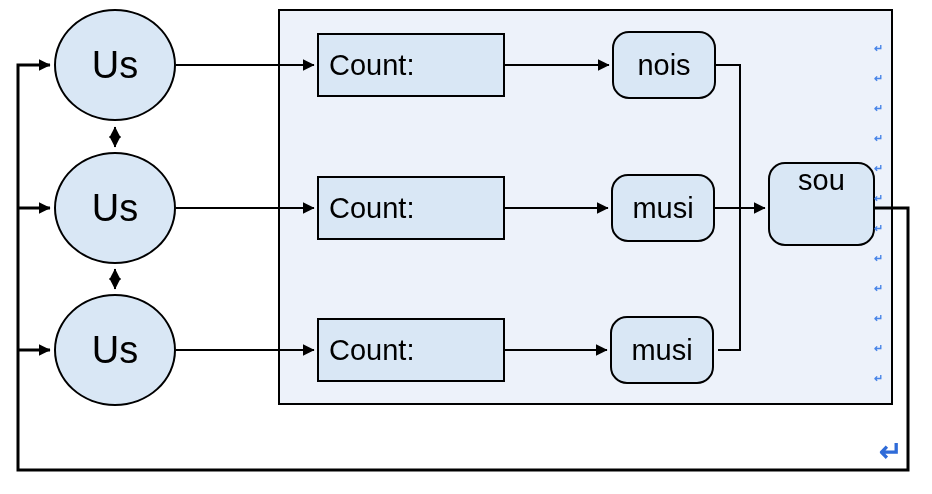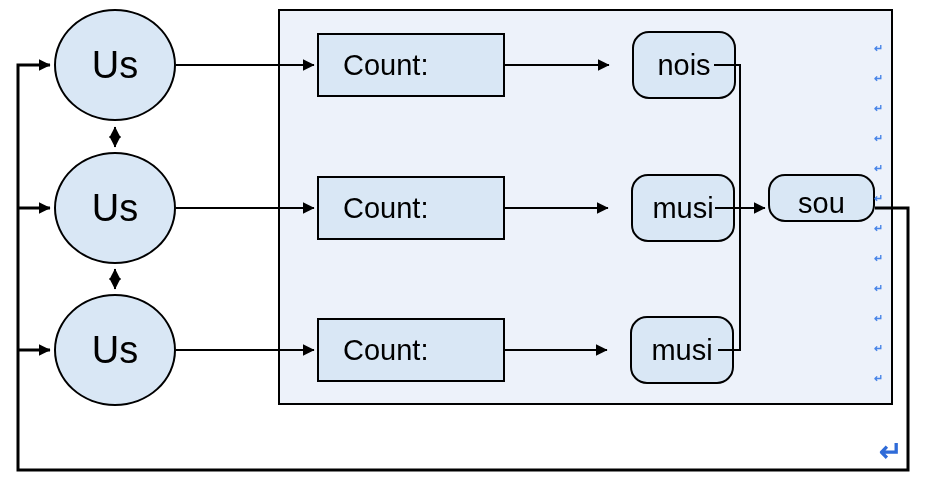--- a/index.html
+++ b/index.html
@@ -18,37 +18,36 @@
   .user-circle {
     position:absolute; left:54px; width:122px; height:112px;
     background:#d9e7f5; border:2.5px solid #000; border-radius:50%;
     box-sizing:border-box; display:flex; align-items:center; justify-content:center;
     font-size:38px;
   }
   .u1 { top:9px; } .u2 { top:152px; } .u3 { top:294px; }
   .count-box {
     position:absolute; left:317px; width:188px; height:64px;
     background:#d9e7f5; border:2px solid #000; box-sizing:border-box;
-    display:flex; align-items:center; padding-left:24px; font-size:29px;
+    display:flex; align-items:center; padding-left:10px; font-size:29px;
   }
   .c1 { top:33px; } .c2 { top:176px; } .c3 { top:318px; }
   .proc-box {
     position:absolute; width:104px; height:68px;
     background:#d9e7f5; border:2.5px solid #000; border-radius:17px;
     box-sizing:border-box; display:flex; align-items:center; justify-content:center;
     font-size:29px;
-    margin-left:20px;
   }
   .p1 { left:612px; top:31px; }
   .p2 { left:611px; top:174px; }
   .p3 { left:610px; top:316px; }
   .out-box {
-    position:absolute; left:768px; top:174px; width:107px; height:48px;
+    position:absolute; left:768px; top:162px; width:107px; height:84px;
     background:#d9e7f5; border:2.5px solid #000; border-radius:17px;
-    box-sizing:border-box; display:flex; align-items:flex-end; justify-content:center;
+    box-sizing:border-box; display:flex; align-items:flex-start; justify-content:center;
     font-size:29px;
   }
   .connectors { position:absolute; left:0; top:0; width:932px; height:494px; z-index:5; pointer-events:none; }
   .wrap-mark {
     position:absolute; left:874px; width:14px; font-size:11px; line-height:1;
     color:#4a86e8; font-weight:bold; z-index:4;
   }
   .return-arrow {
     position:absolute; left:879px; top:438px; font-size:28px; line-height:1;
     color:#2f6bd8; font-weight:bold; z-index:6;

